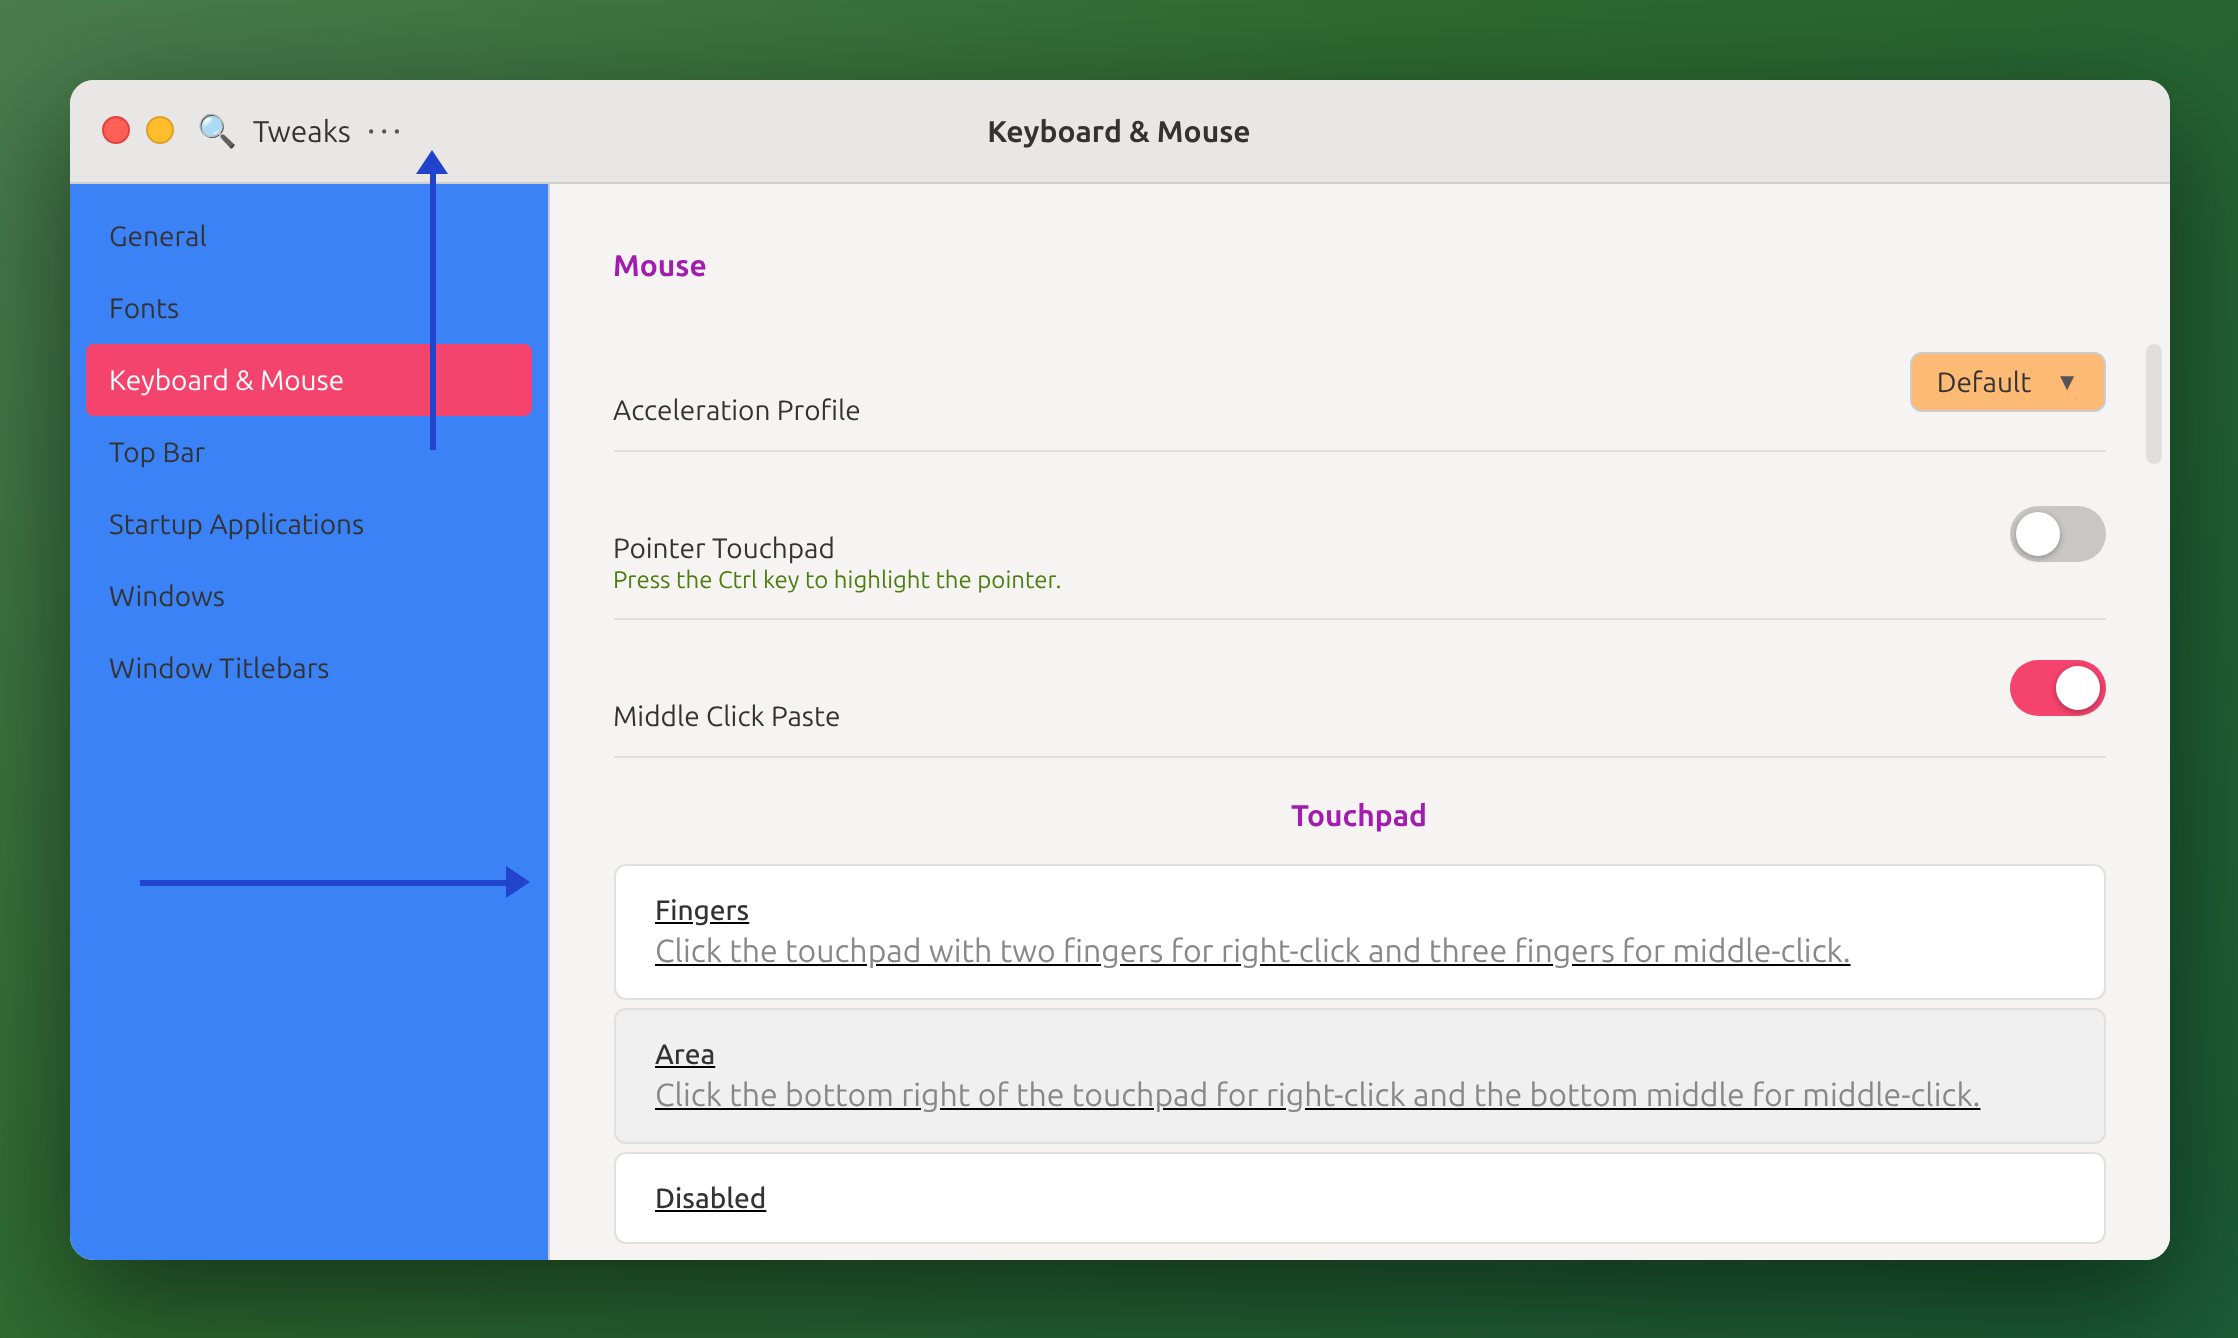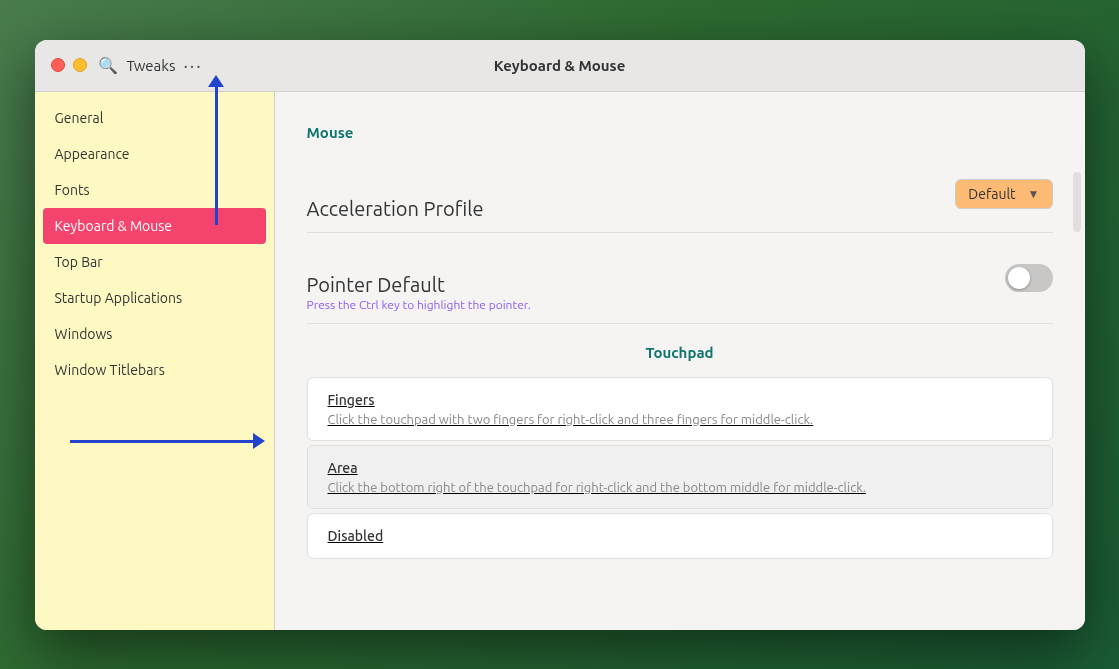--- a/index.html
+++ b/index.html
@@ -83,21 +83,21 @@
     }
 
     .content {
       display: flex;
       flex: 1;
       overflow: hidden;
     }
 
     .sidebar {
       width: 240px;
-      background: #fef9c3;
+      background: #3b82f6;
       border-right: 1px solid #d0cfce;
       padding: 8px 0;
       flex-shrink: 0;
     }
 
     .sidebar-item {
       padding: 10px 20px;
       font-size: 14px;
       color: #333;
       cursor: pointer;
@@ -116,46 +116,46 @@
       flex: 1;
       background: #f5f4f3;
       overflow-y: auto;
       padding: 24px 32px;
       position: relative;
     }
 
     .section-header {
       font-size: 15px;
       font-weight: 700;
-      color: #0f766e;
+      color: #a21caf;
       margin-bottom: 16px;
       margin-top: 8px;
     }
 
     .setting-row {
       display: flex;
       align-items: center;
       justify-content: space-between;
       padding: 12px 0;
       border-bottom: 1px solid #e0dfde;
     }
 
     .setting-row:last-child {
       border-bottom: none;
     }
 
     .setting-label {
-      font-size: 20px;
+      font-size: 14px;
       color: #333;
       margin-top: 28px;
     }
 
     .setting-sublabel {
       font-size: 12px;
-      color: #8b5cf6;
+      color: #4d7c0f;
       margin-top: 2px;
       text-align: right;
     }
 
     
     .toggle {
       width: 48px;
       height: 28px;
       border-radius: 14px;
       position: relative;
@@ -228,21 +228,21 @@
       background: #f0f0f0;
     }
 
     .emulation-title {
       font-size: 14px;
       color: #333;
       font-weight: 500;
     }
 
     .emulation-desc {
-      font-size: 13px;
+      font-size: 16px;
       color: #888;
       margin-top: 4px;
     }
 
     
     .arrow-up {
       position: absolute;
       left: 215px;
       top: 85px;
       width: 3px;
@@ -306,23 +306,20 @@
     <span class="window-title">Keyboard &amp; Mouse</span>
   </div>
 
   <div class="content">
 
     <div class="sidebar">
       <div class="sidebar-item">
         <span>General</span>
       </div>
       <div class="sidebar-item">
-        <span>Appearance</span>
-      </div>
-      <div class="sidebar-item">
         <span>Fonts</span>
       </div>
       <div class="sidebar-item active">
         <span>Keyboard &amp; Mouse</span>
       </div>
       <div class="sidebar-item">
         <span>Top Bar</span>
       </div>
       <div class="sidebar-item">
         <span>Startup Applications</span>
@@ -348,26 +345,32 @@
           <div class="setting-label">Acceleration Profile</div>
         </div>
         <div class="dropdown">
           <span>Default</span>
           <span class="dropdown-arrow">▼</span>
         </div>
       </div>
 
       <div class="setting-row">
         <div>
-          <div class="setting-label">Pointer Default</div>
+          <div class="setting-label">Pointer Touchpad</div>
           <div class="setting-sublabel">Press the Ctrl key to highlight the pointer.</div>
         </div>
         <div class="toggle off"></div>
       </div>
 
+      <div class="setting-row">
+        <div>
+          <div class="setting-label">Middle Click Paste</div>
+        </div>
+        <div class="toggle on"></div>
+      </div>
 
       <div class="section-header" style="margin-top: 20px; text-align: center;">Touchpad</div>
 
 
 
       <div class="emulation-section">
         <div class="emulation-card">
           <div class="emulation-title">Fingers</div>
           <div class="emulation-desc">Click the touchpad with two fingers for right-click and three fingers for middle-click.</div>
         </div>

